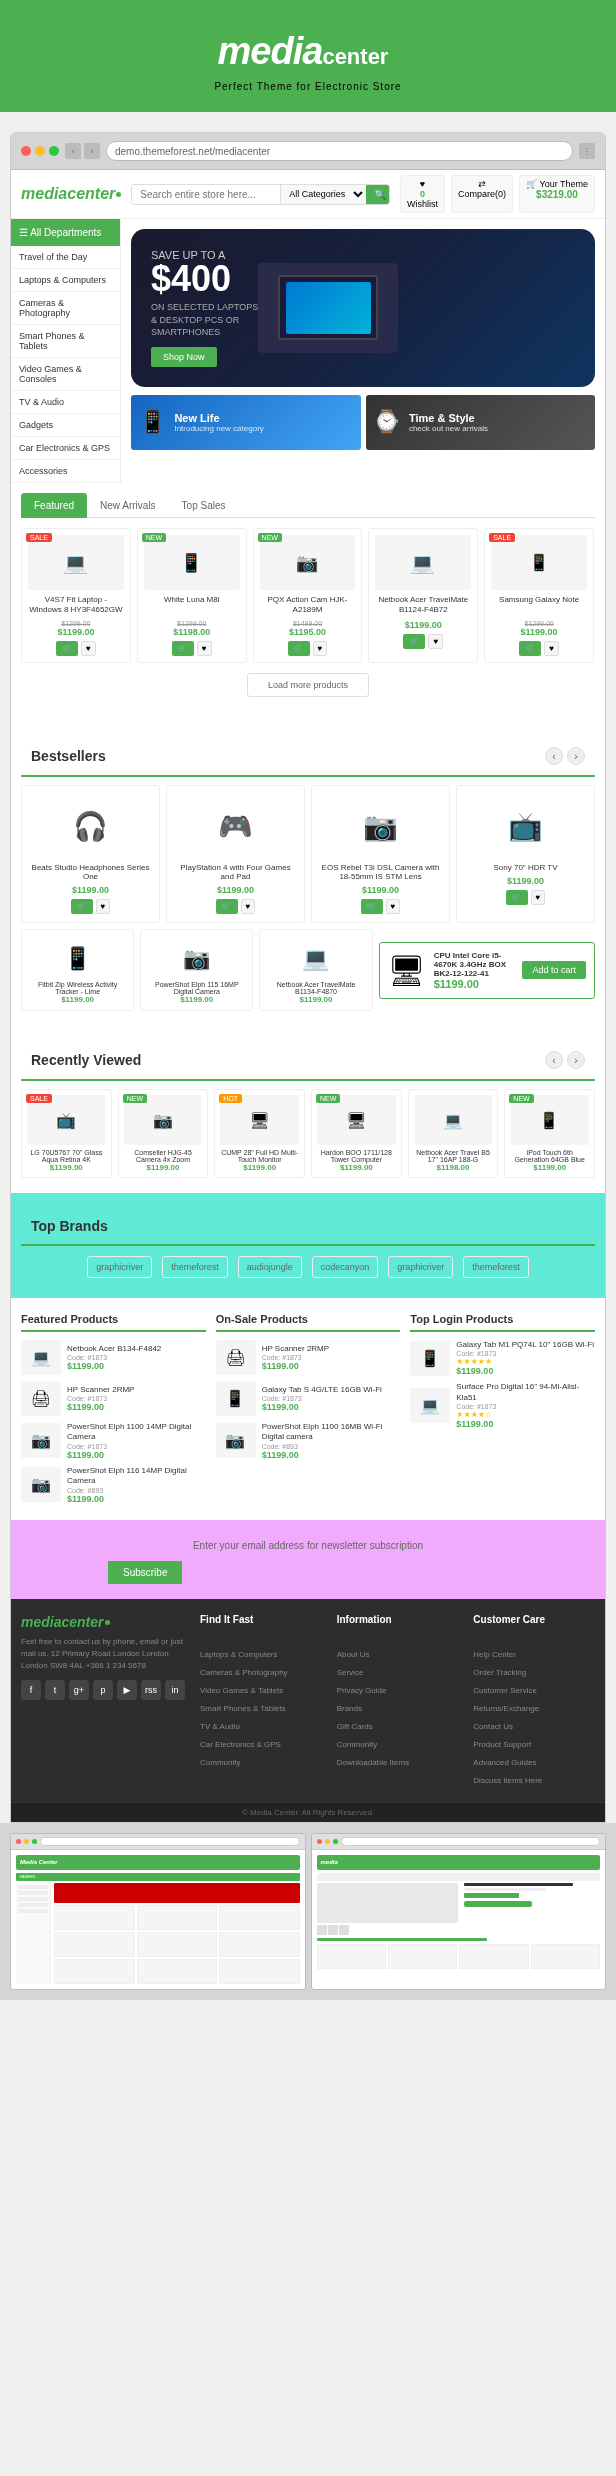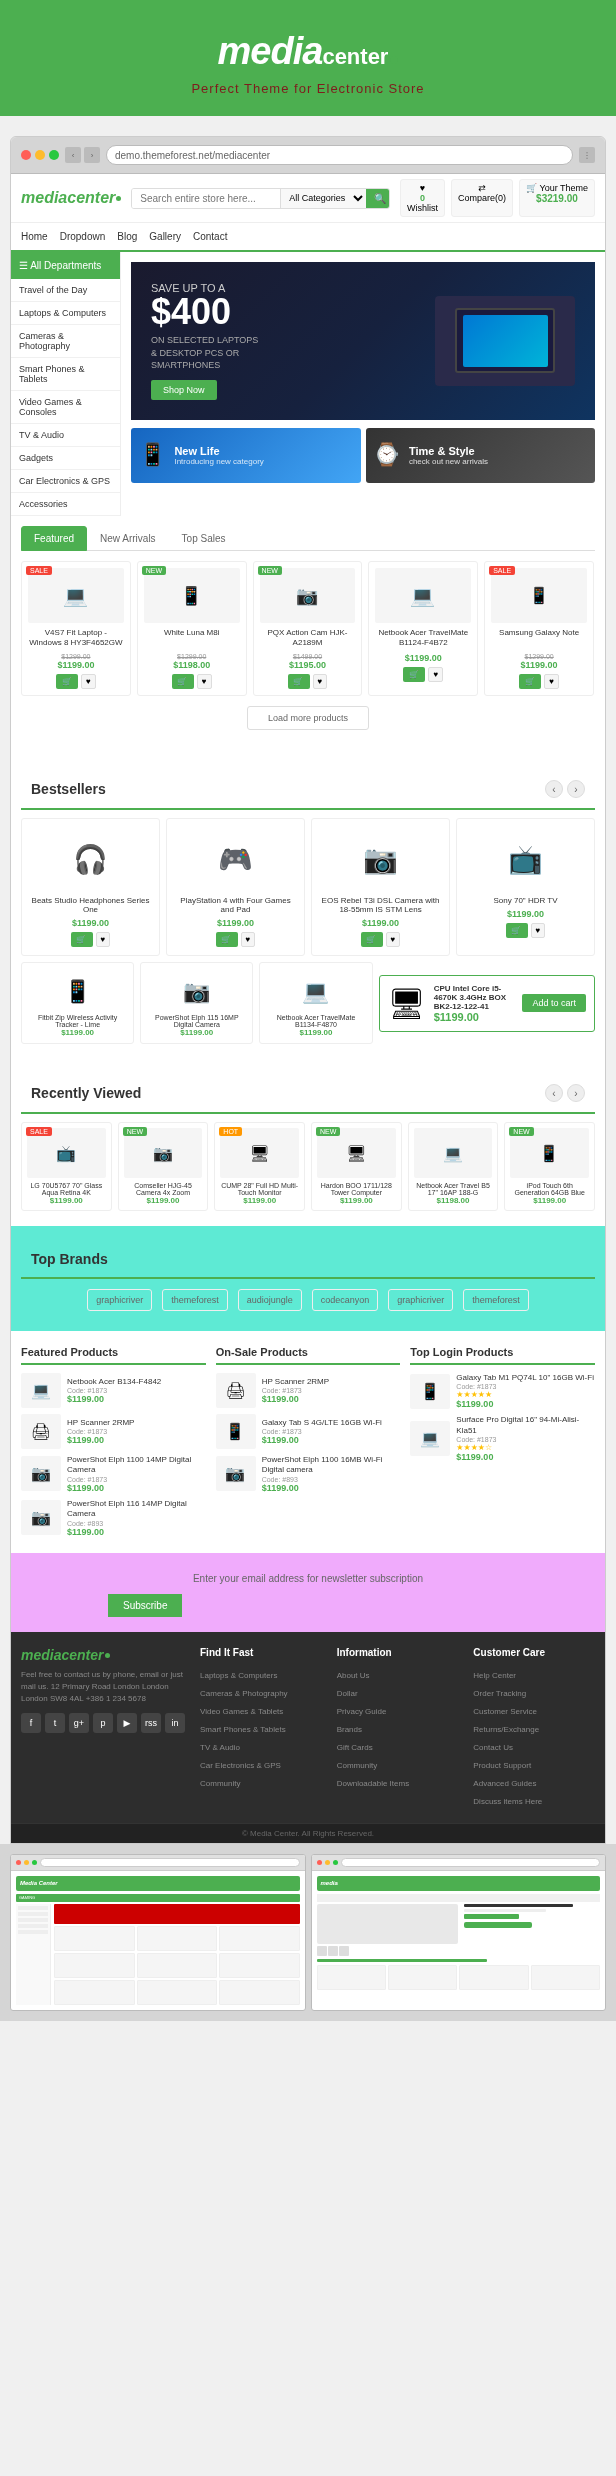--- a/index.html
+++ b/index.html
@@ -8,22 +8,22 @@
     
     .hero-section {
       background: #4caf50;
       padding: 30px 20px 20px;
       text-align: center;
     }
     .hero-logo {
       margin-bottom: 8px;
     }
     .hero-tagline {
-      color: #7f1d1d;
-      font-size: 13px;
+      color: #000000;
+      font-size: 10px;
       letter-spacing: 1px;
     }
 
     
     .browser-mockup {
       background: #e8e8e8;
       border-radius: 6px 6px 0 0;
       margin: 20px 10px 0;
       border: 1px solid #ccc;
     }
@@ -200,25 +200,24 @@
       border-bottom: 1px solid #f0f0f0;
     }
 
     
     .banner-area {
       flex: 1;
       padding: 10px;
     }
     .main-banner {
       background: linear-gradient(135deg, #1a1a2e 0%, #16213e 50%, #0f3460 100%);
-      border-radius: 0;
+      border-radius: 14px;
       padding: 20px;
       display: flex;
       align-items: center;
-      justify-content: space-between;
       min-height: 120px;
       margin-bottom: 8px;
     }
     .banner-text {
       color: white;
     }
     .banner-save {
       font-size: 11px; color: #ccc;
     }
     .banner-amount {
@@ -574,21 +573,21 @@
     .footer-logo span { color: #4caf50; }
     .footer-text {
       font-size: 8px;
       line-height: 1.5;
       color: #888;
     }
     .footer-col-title {
       font-size: 10px;
       font-weight: bold;
       color: white;
-      margin-bottom: 6px;
+      margin-bottom: 18px;
     }
     .footer-links {
       list-style: none;
     }
     .footer-links li a {
       font-size: 8px;
       color: #888;
       text-decoration: none;
     }
     .footer-social {
@@ -770,27 +769,20 @@
           <div>⇄</div>
           <div>Compare(0)</div>
         </div>
         <div class="cart-item">
           <div>🛒 <span>Your Theme</span></div>
           <div class="cart-price">$3219.00</div>
         </div>
       </div>
     </div>
 
-    <div class="main-menu">
-      <a href="#">Home</a>
-      <a href="#">Dropdown</a>
-      <a href="#">Blog</a>
-      <a href="#">Gallery</a>
-      <a href="#">Contact</a>
-    </div>
 
     <div class="main-content">
 
       <div class="sidebar">
         <button class="sidebar-dept-btn">☰  All Departments</button>
         <ul class="sidebar-menu">
           <li>
               <a href="#">Travel of the Day</a>
             </li>
           <li>
@@ -1203,21 +1195,21 @@
             <li><a href="#">Smart Phones &amp; Tablets</a></li>
             <li><a href="#">TV &amp; Audio</a></li>
             <li><a href="#">Car Electronics &amp; GPS</a></li>
             <li><a href="#">Community</a></li>
           </ul>
         </div>
         <div class="footer-col">
           <div class="footer-col-title">Information</div>
           <ul class="footer-links">
             <li><a href="#">About Us</a></li>
-            <li><a href="#">Dollar</a></li>
+            <li><a href="#">Service</a></li>
             <li><a href="#">Privacy Guide</a></li>
             <li><a href="#">Brands</a></li>
             <li><a href="#">Gift Cards</a></li>
             <li><a href="#">Community</a></li>
             <li><a href="#">Downloadable Items</a></li>
           </ul>
         </div>
         <div class="footer-col">
           <div class="footer-col-title">Customer Care</div>
           <ul class="footer-links">

